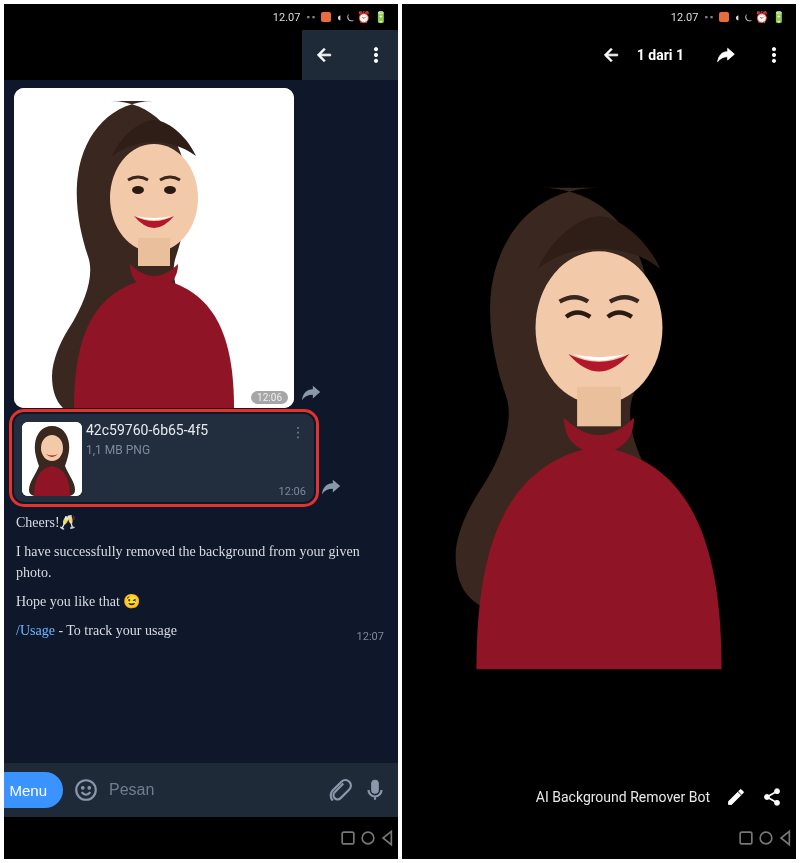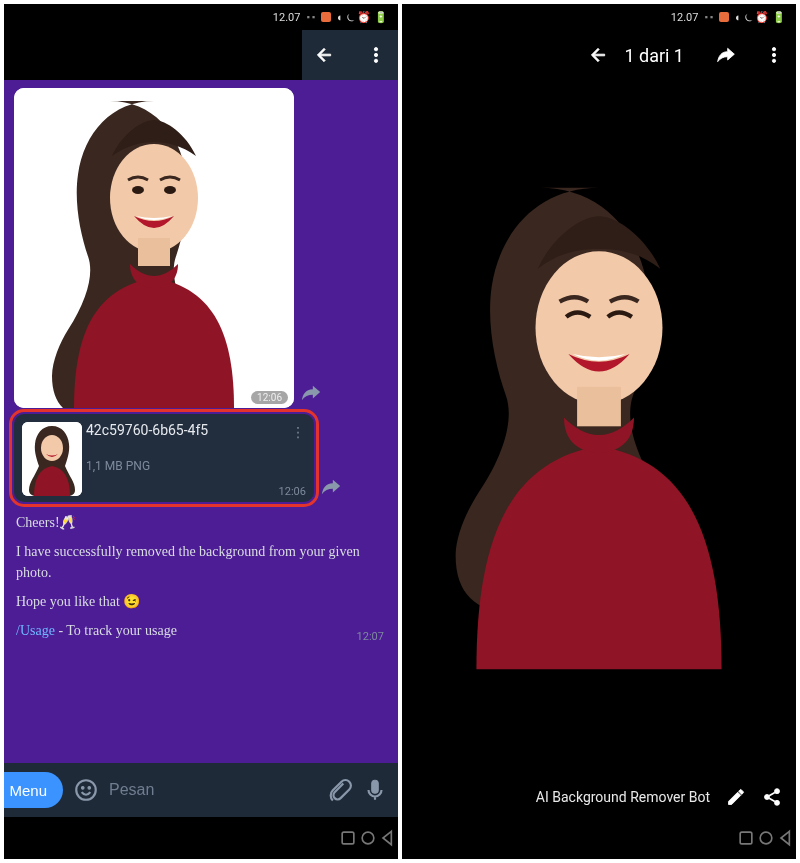--- a/index.html
+++ b/index.html
@@ -39,27 +39,27 @@
   .header {
     height: 50px;
     display: flex;
     align-items: center;
     padding: 0 12px;
     gap: 16px;
     color: #fff;
   }
   .header.dark { background:#1f2a38; }
   .header.black { background:#000; }
-  .header .title { font-size: 18px; font-weight:400; }
+  .header .title { font-size: 14px; font-weight:700; }
   .header .spacer { flex:1; }
   .icon { width:20px; height:20px; fill:#fff; stroke:#fff; }
   
   .chat {
     flex:1;
-    background:#4c1d95;
+    background:#0f172a;
     padding:8px 10px;
     overflow:hidden;
     display:flex;
     flex-direction:column;
     gap:6px;
   }
   .msg-row { display:flex; align-items:flex-end; gap:6px; }
   .msg-photo {
     background:#fff;
     border-radius:10px;
@@ -83,21 +83,21 @@
     width:300px;
     position:relative;
   }
   .file-card.highlight { outline:3px solid #e3332b; outline-offset:2px; }
   .thumb {
     width:60px; height:74px; border-radius:6px; background:#fff;
     flex-shrink:0; overflow:hidden;
   }
   .file-meta { flex:1; color:#e6e9ee; font-size:14px; }
   .file-meta .fname { line-height:1.2; word-break:break-all; }
-  .file-meta .fsize { color:#7d8a9c; font-size:12px; margin-top:20px;}
+  .file-meta .fsize { color:#7d8a9c; font-size:12px; margin-top:4px;}
   .file-ts { position:absolute; bottom:4px; right:8px; color:#7d8a9c; font-size:11px;}
   .dots3 { position:absolute; top:10px; right:8px; color:#7d8a9c; font-size:14px; letter-spacing:1px;}
   .bot-msg {
     color:#d9dde3; font-size:14px;
     font-family: "Comic Sans MS", "Segoe Script", cursive;
     line-height:1.5; padding:4px 2px;
     position:relative;
   }
   .bot-msg .cmd { color:#6fb7ff; }
   .bot-msg .emoji { font-family: "Apple Color Emoji","Segoe UI Emoji", sans-serif; }

